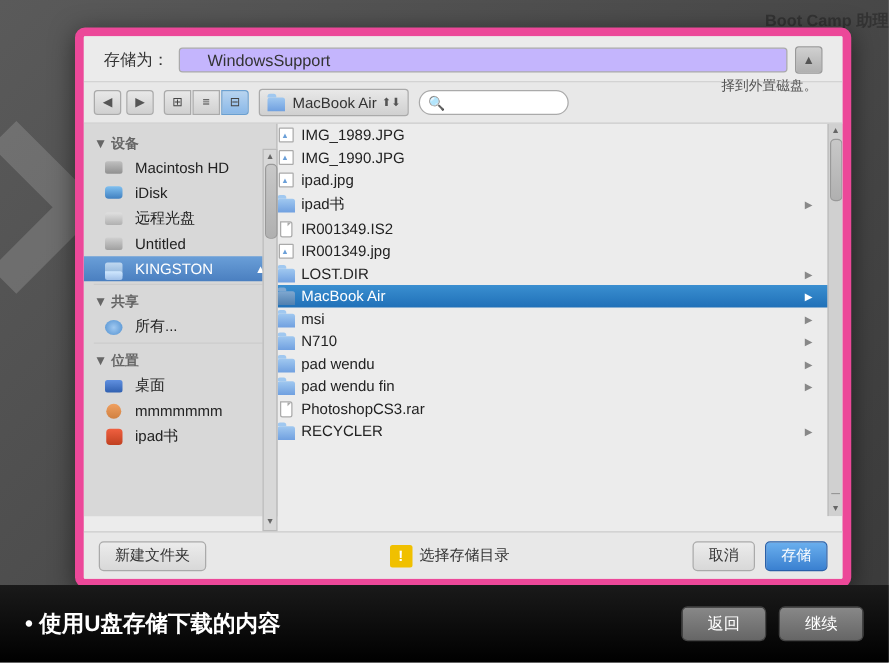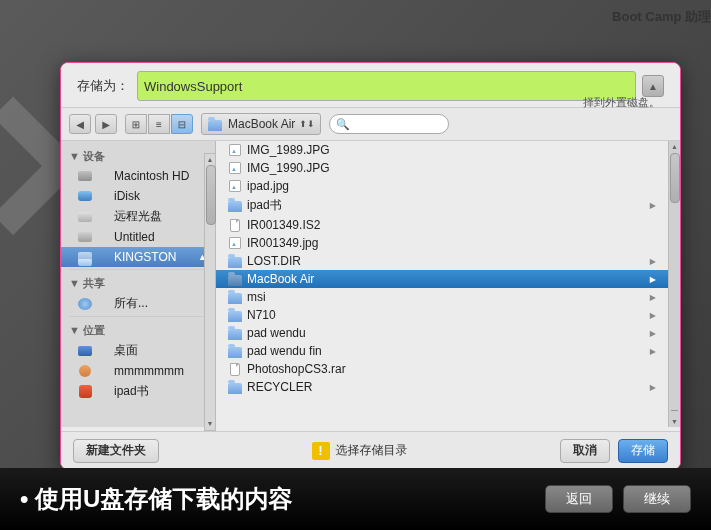--- a/index.html
+++ b/index.html
@@ -48,46 +48,45 @@
 
     
     .dialog {
       position: absolute;
       top: 22px;
       left: 60px;
       right: 30px;
       bottom: 60px;
       background: #ececec;
       border-radius: 8px;
-      border: 1px solid #ec4899;
+      border: 7px solid #ec4899;
       box-shadow: 0 4px 20px rgba(0,0,0,0.5);
       overflow: hidden;
-      margin-top: 40px;
     }
 
     
     .save-as-row {
       display: flex;
       align-items: center;
       padding: 8px 16px 6px;
       background: #ebebeb;
       border-bottom: 1px solid #ccc;
     }
     .save-as-label {
       font-size: 13px;
       color: #333;
       margin-right: 8px;
     }
     .save-as-input {
       flex: 1;
-      height: 30px;
+      height: 20px;
       border: 1px solid #aaa;
       border-radius: 3px;
-      background: #bef264;
-      padding: 0 6px;
+      background: #c4b5fd;
+      padding: 0 22px;
       font-size: 13px;
       color: #333;
       outline: none;
     }
     .save-as-expand-btn {
       width: 22px;
       height: 22px;
       background: linear-gradient(to bottom, #d0d0d0, #b0b0b0);
       border: 1px solid #999;
       border-radius: 3px;
@@ -203,21 +202,21 @@
       font-size: 11px;
       font-weight: bold;
       color: #666;
       padding: 4px 8px 2px;
     }
     .sidebar-item {
       display: flex;
       align-items: center;
       padding: 2px 8px 2px 16px;
       cursor: pointer;
-      gap: 21px;
+      gap: 9px;
       font-size: 12px;
       color: #222;
     }
     .sidebar-item.selected {
       background: linear-gradient(to bottom, #6a9fd8, #4a7fc0);
       color: white;
     }
     .sidebar-item .icon {
       width: 16px;
       height: 16px;
@@ -238,21 +237,21 @@
     .file-list {
       flex: 1;
       overflow: hidden;
       padding: 0;
       margin-right: 10px;
     }
 
     .file-item {
       display: flex;
       align-items: center;
-      padding: 2px 12px;
+      padding: 2px 0;
       cursor: pointer;
       gap: 5px;
       font-size: 12px;
       color: #222;
       white-space: nowrap;
       position: relative;
     }
     .file-item.highlighted {
       background: linear-gradient(to bottom, #3a8fd0, #2070b8);
       color: white;
@@ -356,21 +355,20 @@
       padding: 0 12px;
       background: linear-gradient(to bottom, #ececec, #d8d8d8);
       border: 1px solid #aaa;
       border-radius: 4px;
       font-size: 12px;
       color: #333;
       cursor: pointer;
       display: flex;
       align-items: center;
       justify-content: center;
-      font-weight: bold;
     }
     .bottom-btn.primary {
       background: linear-gradient(to bottom, #6aafee, #3a80d0);
       border-color: #2a60a8;
       color: white;
       font-weight: normal;
     }
     .bottom-status {
       flex: 1;
       display: flex;
@@ -399,21 +397,21 @@
       position: absolute;
       bottom: 0;
       left: 0; right: 0;
       height: 62px;
       background: linear-gradient(to bottom, #1a1a1a, #000);
       display: flex;
       align-items: center;
       padding: 0 20px;
     }
     .bottom-black-bar .instruction-text {
-      font-size: 24px;
+      font-size: 18px;
       font-weight: bold;
       color: white;
       flex: 1;
     }
     .bottom-black-bar .nav-buttons {
       display: flex;
       gap: 10px;
     }
     .nav-bottom-btn {
       height: 28px;

